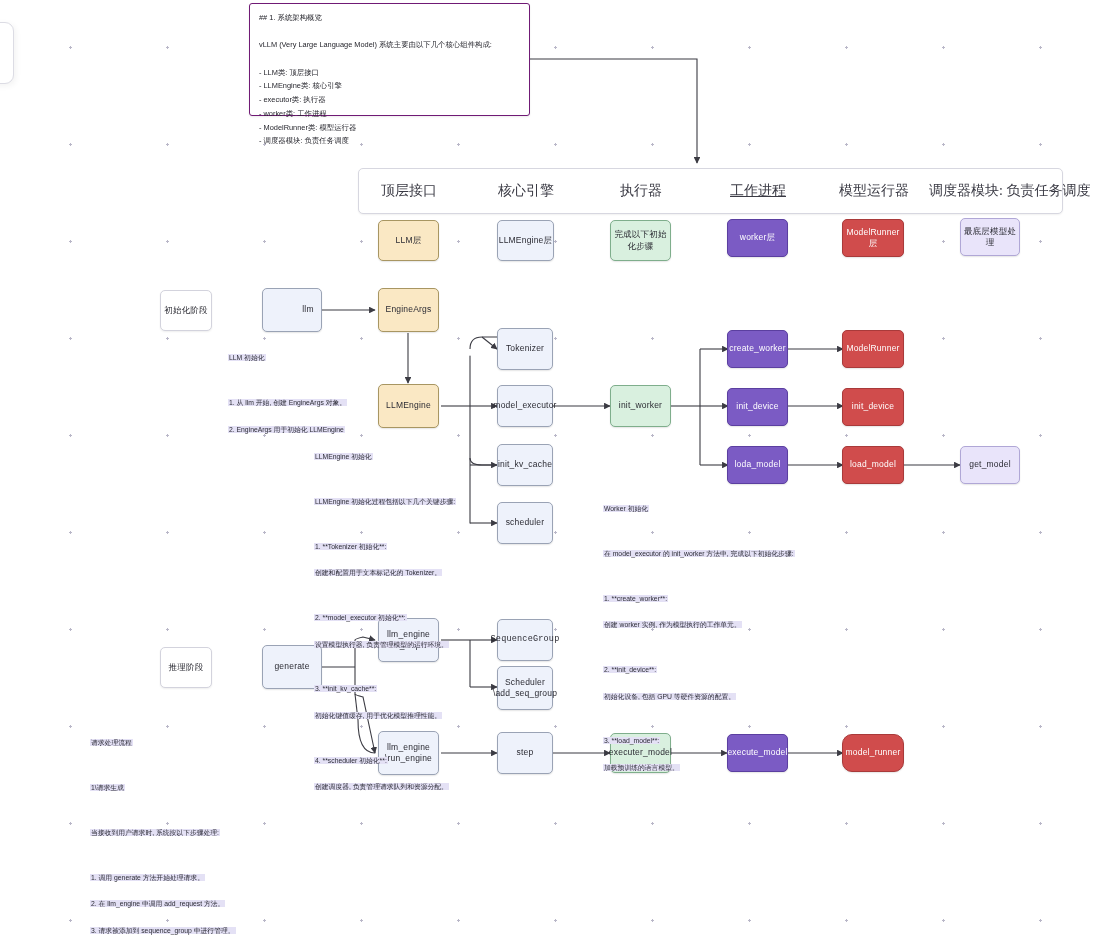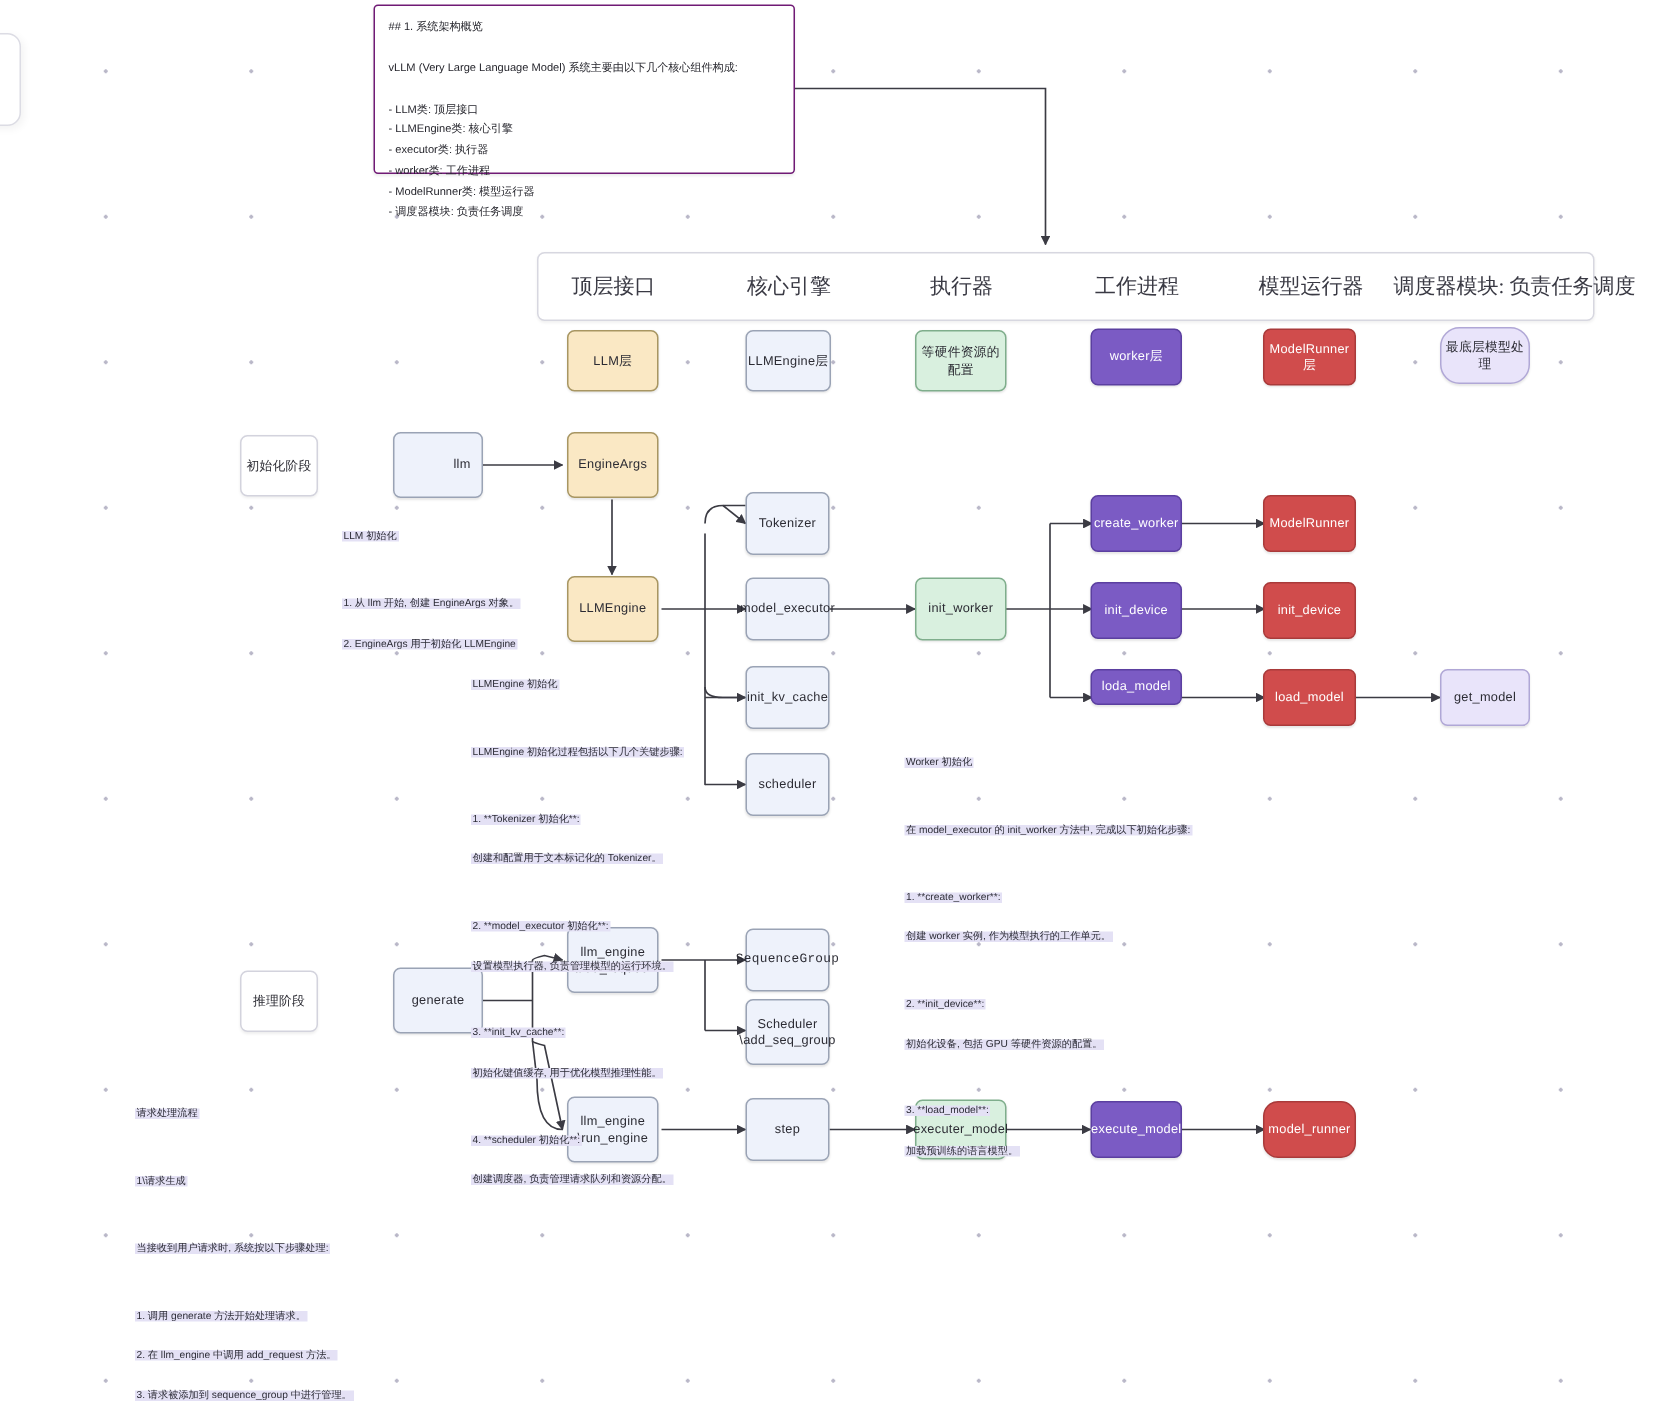--- a/index.html
+++ b/index.html
@@ -158,49 +158,49 @@
 - LLMEngine类: 核心引擎
 - executor类: 执行器
 - worker类: 工作进程
 - ModelRunner类: 模型运行器
 - 调度器模块: 负责任务调度</div>
 
   <div id="lane-bar">
     <div class="lane-label" style="left:0;width:100px;">顶层接口</div>
     <div class="lane-label" style="left:117px;width:100px;">核心引擎</div>
     <div class="lane-label" style="left:232px;width:100px;">执行器</div>
-    <div class="lane-label" style="left:349px;width:100px;">工作进程</div>
+    <div class="lane-label" style="left:349px;width:100px;text-decoration:underline;">工作进程</div>
     <div class="lane-label" style="left:465px;width:100px;">模型运行器</div>
     <div class="lane-label" style="left:570px;width:133px;font-family:Liberation Serif, serif;">调度器模块: 负责任务调度</div>
   </div>
 
   <div class="node n-amber" style="left:378px;top:220px;width:61px;height:41px;">LLM层</div>
   <div class="node n-blue" style="left:497px;top:220px;width:57px;height:41px;">LLMEngine层</div>
-  <div class="node n-green" style="left:610px;top:220px;width:61px;height:41px;">等硬件资源的配置</div>
+  <div class="node n-green" style="left:610px;top:220px;width:61px;height:41px;">完成以下初始化步骤</div>
   <div class="node n-purple" style="left:727px;top:219px;width:61px;height:38px;">worker层</div>
   <div class="node n-red" style="left:842px;top:219px;width:62px;height:38px;">ModelRunner层</div>
-  <div class="node n-lav" style="left:960px;top:218px;width:60px;height:38px;border-radius:13px;">最底层模型处理</div>
+  <div class="node n-lav" style="left:960px;top:218px;width:60px;height:38px;">最底层模型处理</div>
 
   <div class="node n-plain" style="left:160px;top:290px;width:52px;height:41px;">初始化阶段</div>
   <div class="node n-plain" style="left:160px;top:647px;width:52px;height:41px;">推理阶段</div>
 
   <div class="node n-blue" style="left:262px;top:288px;width:60px;height:44px;padding-left:32px;">llm</div>
   <div class="node n-amber" style="left:378px;top:288px;width:61px;height:44px;">EngineArgs</div>
   <div class="node n-amber" style="left:378px;top:384px;width:61px;height:44px;">LLMEngine</div>
 
   <div class="node n-blue" style="left:497px;top:328px;width:56px;height:42px;">Tokenizer</div>
   <div class="node n-blue" style="left:497px;top:385px;width:56px;height:42px;">model_executor</div>
   <div class="node n-blue" style="left:497px;top:444px;width:56px;height:42px;">init_kv_cache</div>
   <div class="node n-blue" style="left:497px;top:502px;width:56px;height:42px;">scheduler</div>
 
   <div class="node n-green" style="left:610px;top:385px;width:61px;height:42px;">init_worker</div>
 
   <div class="node n-purple" style="left:727px;top:330px;width:61px;height:38px;">create_worker</div>
   <div class="node n-purple" style="left:727px;top:388px;width:61px;height:38px;">init_device</div>
-  <div class="node n-purple" style="left:727px;top:446px;width:61px;height:24px;">loda_model</div>
+  <div class="node n-purple" style="left:727px;top:446px;width:61px;height:38px;">loda_model</div>
 
   <div class="node n-red" style="left:842px;top:330px;width:62px;height:38px;">ModelRunner</div>
   <div class="node n-red" style="left:842px;top:388px;width:62px;height:38px;">init_device</div>
   <div class="node n-red" style="left:842px;top:446px;width:62px;height:38px;">load_model</div>
 
   <div class="node n-lav" style="left:960px;top:446px;width:60px;height:38px;">get_model</div>
 
   <div class="node n-blue" style="left:262px;top:645px;width:60px;height:44px;">generate</div>
   <div class="node n-blue" style="left:378px;top:618px;width:61px;height:44px;">llm_engine
 \add_request</div>

